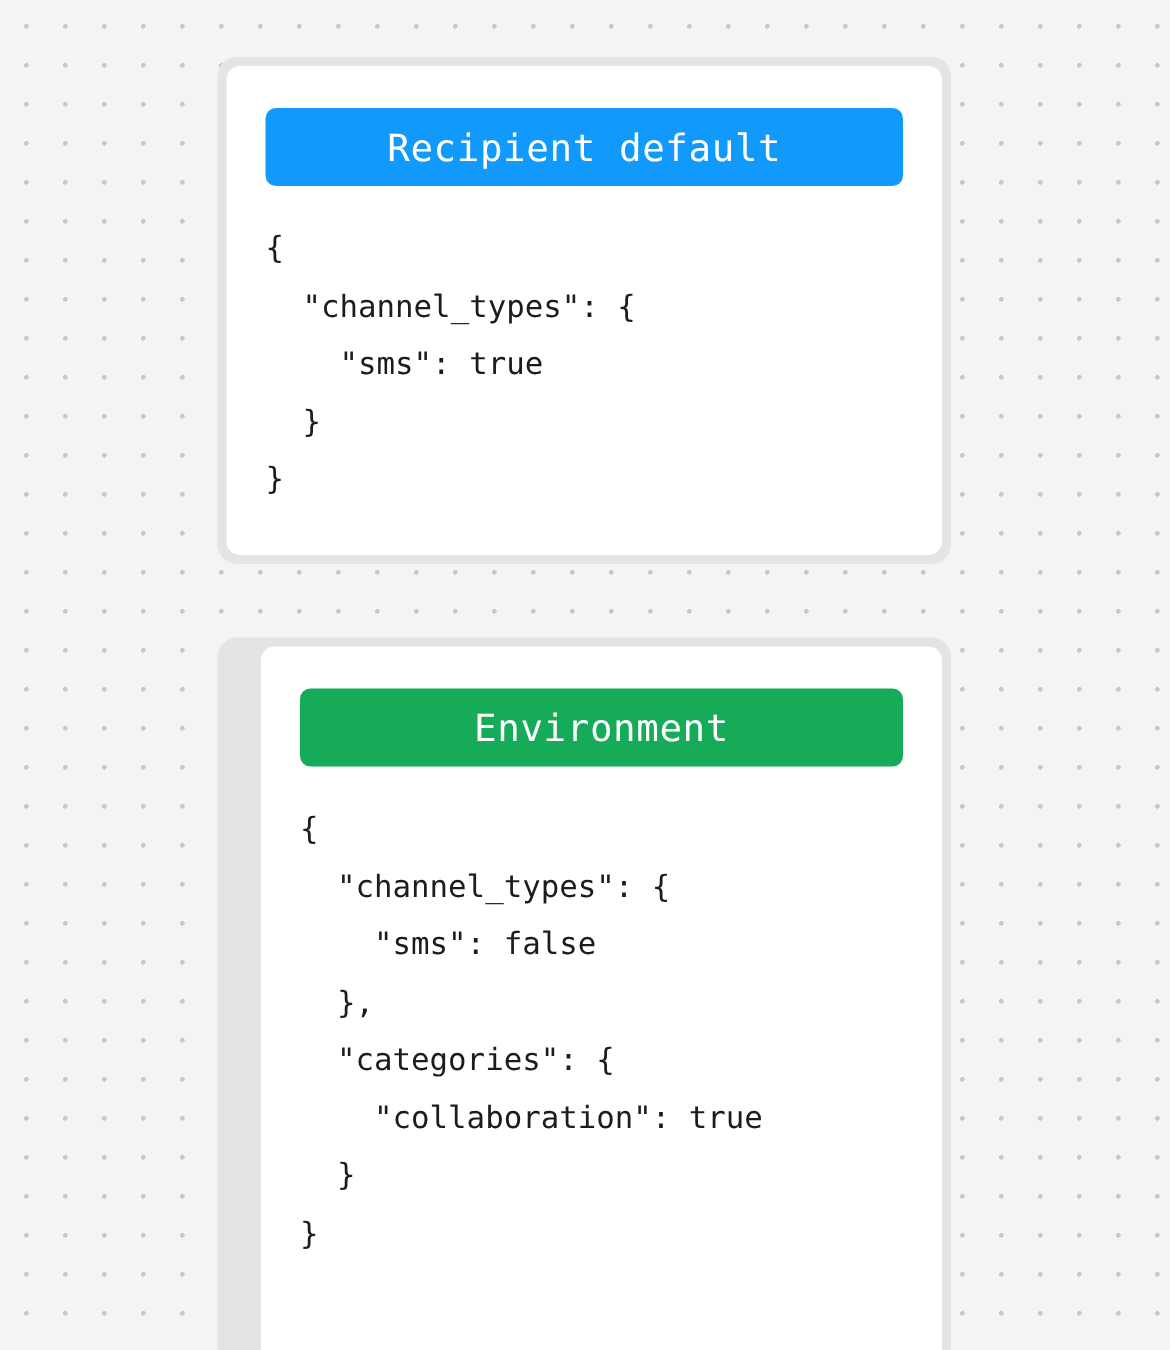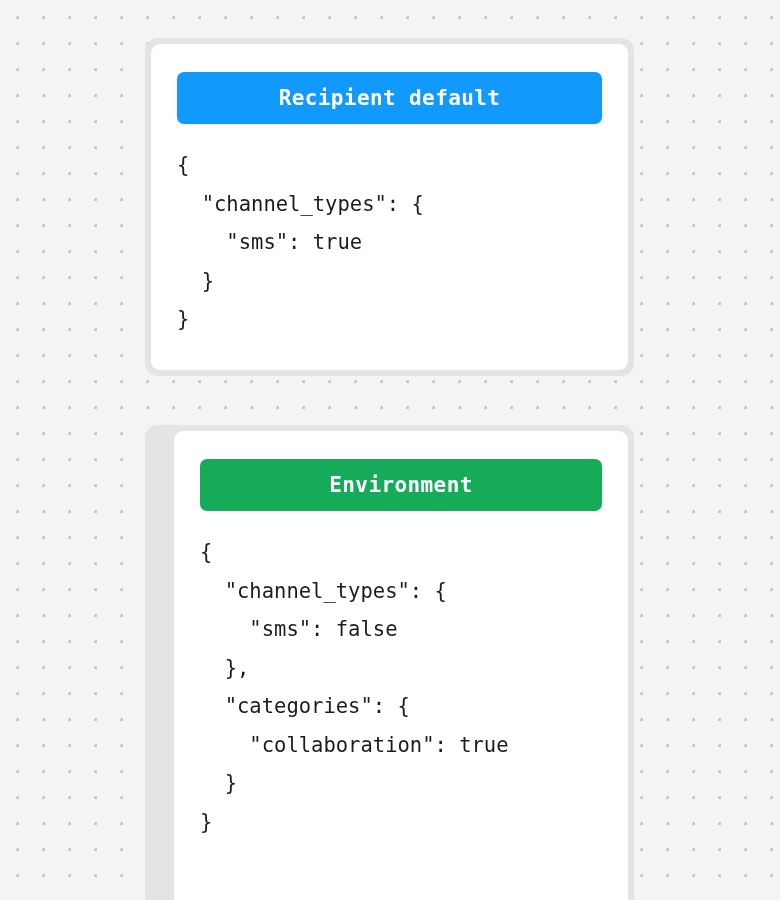--- a/index.html
+++ b/index.html
@@ -59,22 +59,22 @@
   
   .card-header {
     box-sizing: border-box;
     height: 52px;
     border-radius: 7px;
     display: flex;
     align-items: center;
     justify-content: center;
     color: #ffffff;
     font-family: "DejaVu Sans Mono", "Liberation Mono", monospace;
-    font-size: 21px;
-    font-weight: 700;
+    font-size: 25px;
+    font-weight: 400;
     letter-spacing: 0.4px;
     user-select: none;
   }
   .header-blue  { background: #1199fc; }
   .header-green { background: #15ab59; }
 
   
   .card-body {
     margin-top: 22px;
     color: #1c1c1c;

